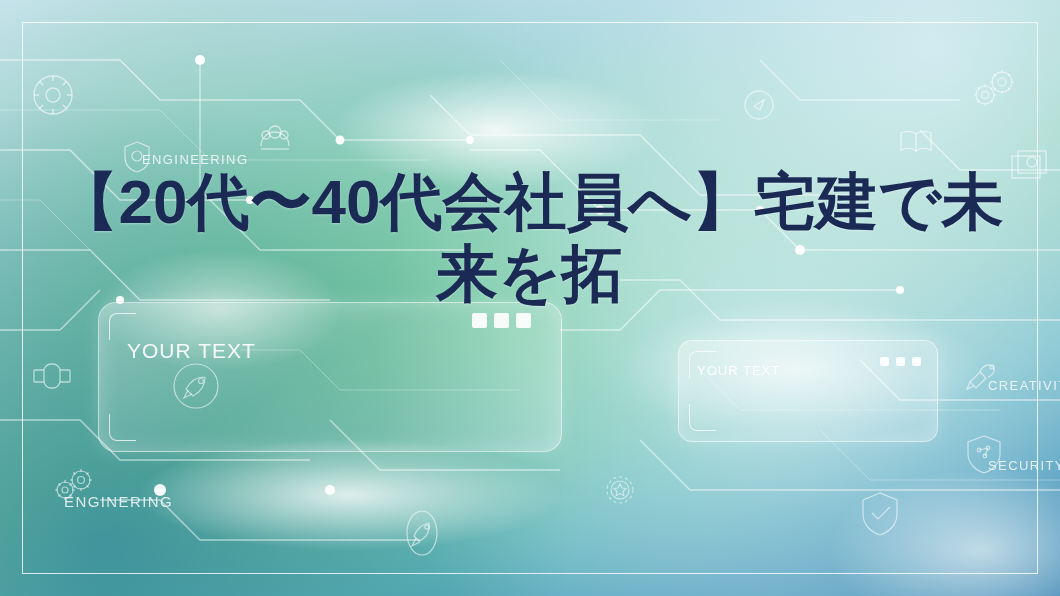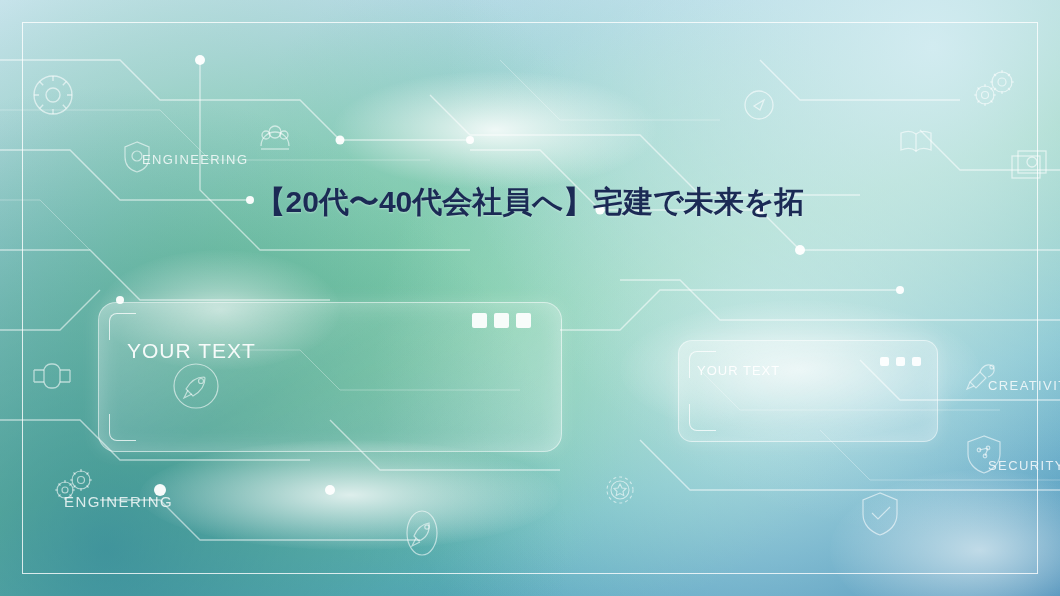--- a/index.html
+++ b/index.html
@@ -68,21 +68,21 @@
   .deco-label{
     position:absolute;color:rgba(255,255,255,0.80);
     font-size:13px;letter-spacing:1.4px;white-space:nowrap;
   }
   
   .title{
     position:absolute;left:55px;top:166px;width:950px;
     text-align:center;
     color:#1b2a55;
     font-weight:700;
-    font-size:30px;
+    font-size:62px;
     line-height:72px;
     letter-spacing:0px;
     text-shadow:0 1px 2px rgba(255,255,255,0.35);
   }
   .title span{display:block;}
 </style>
 </head>
 <body>
 
 <div class="banner">

